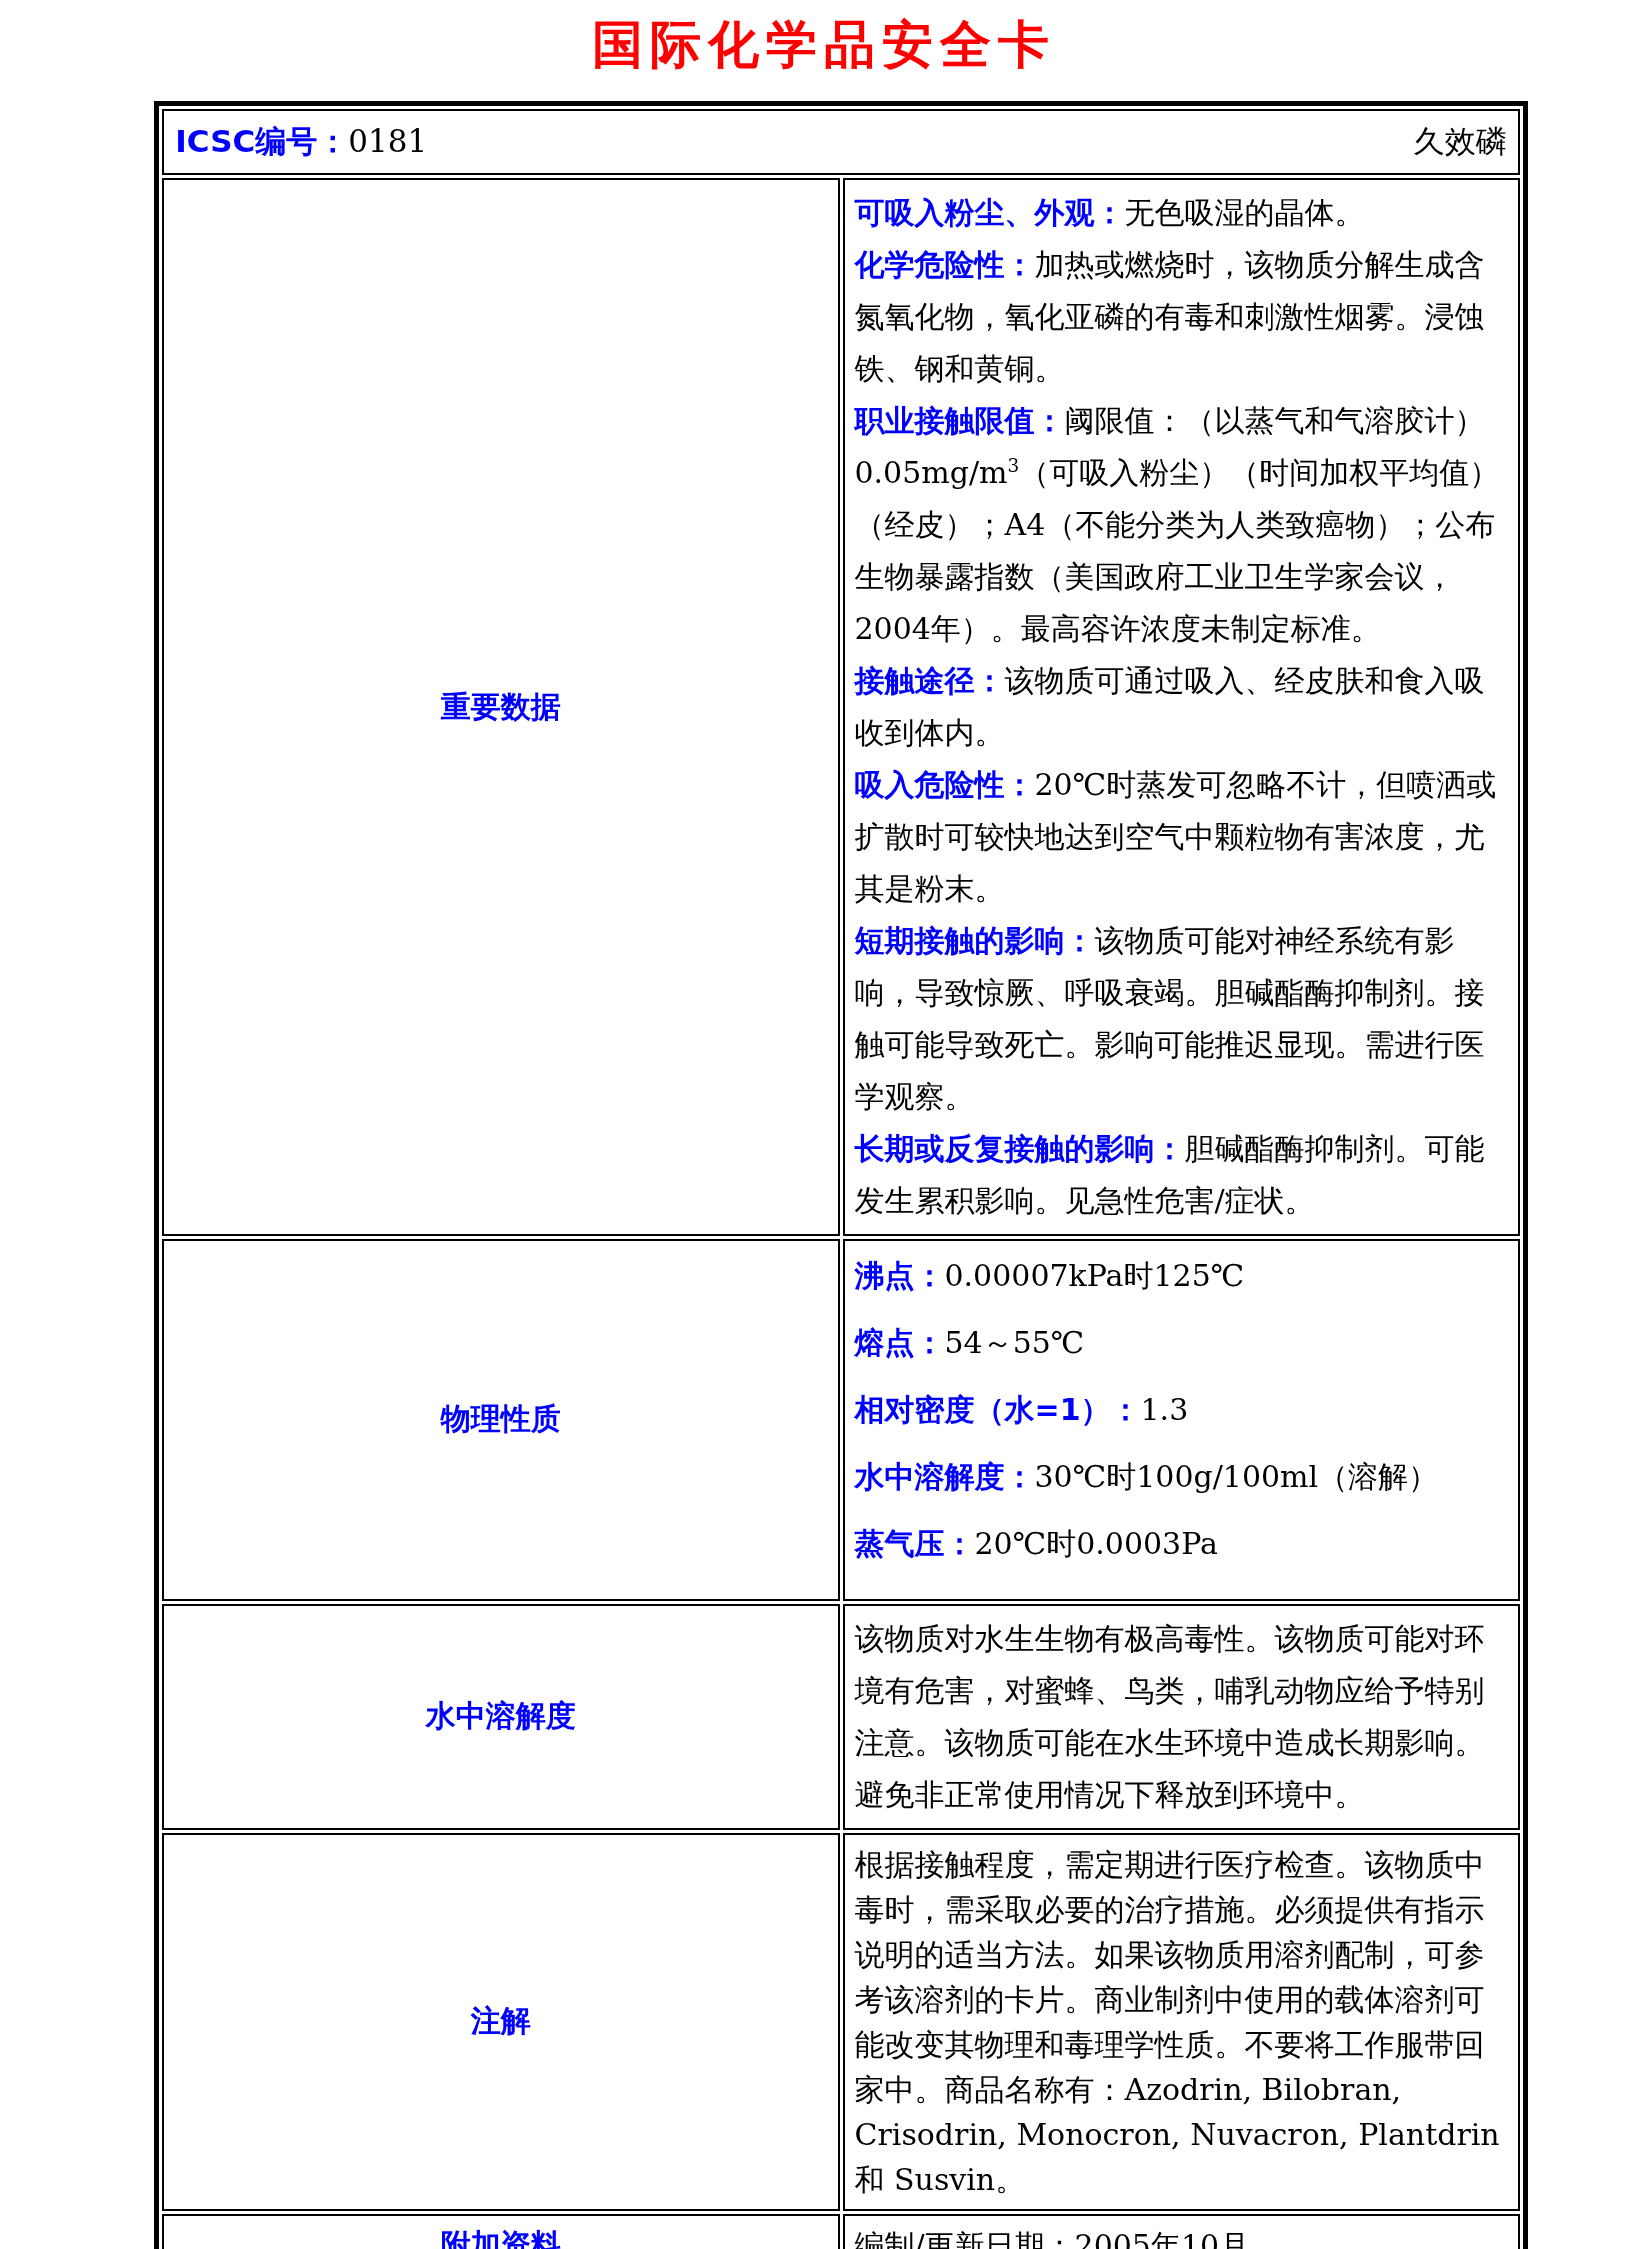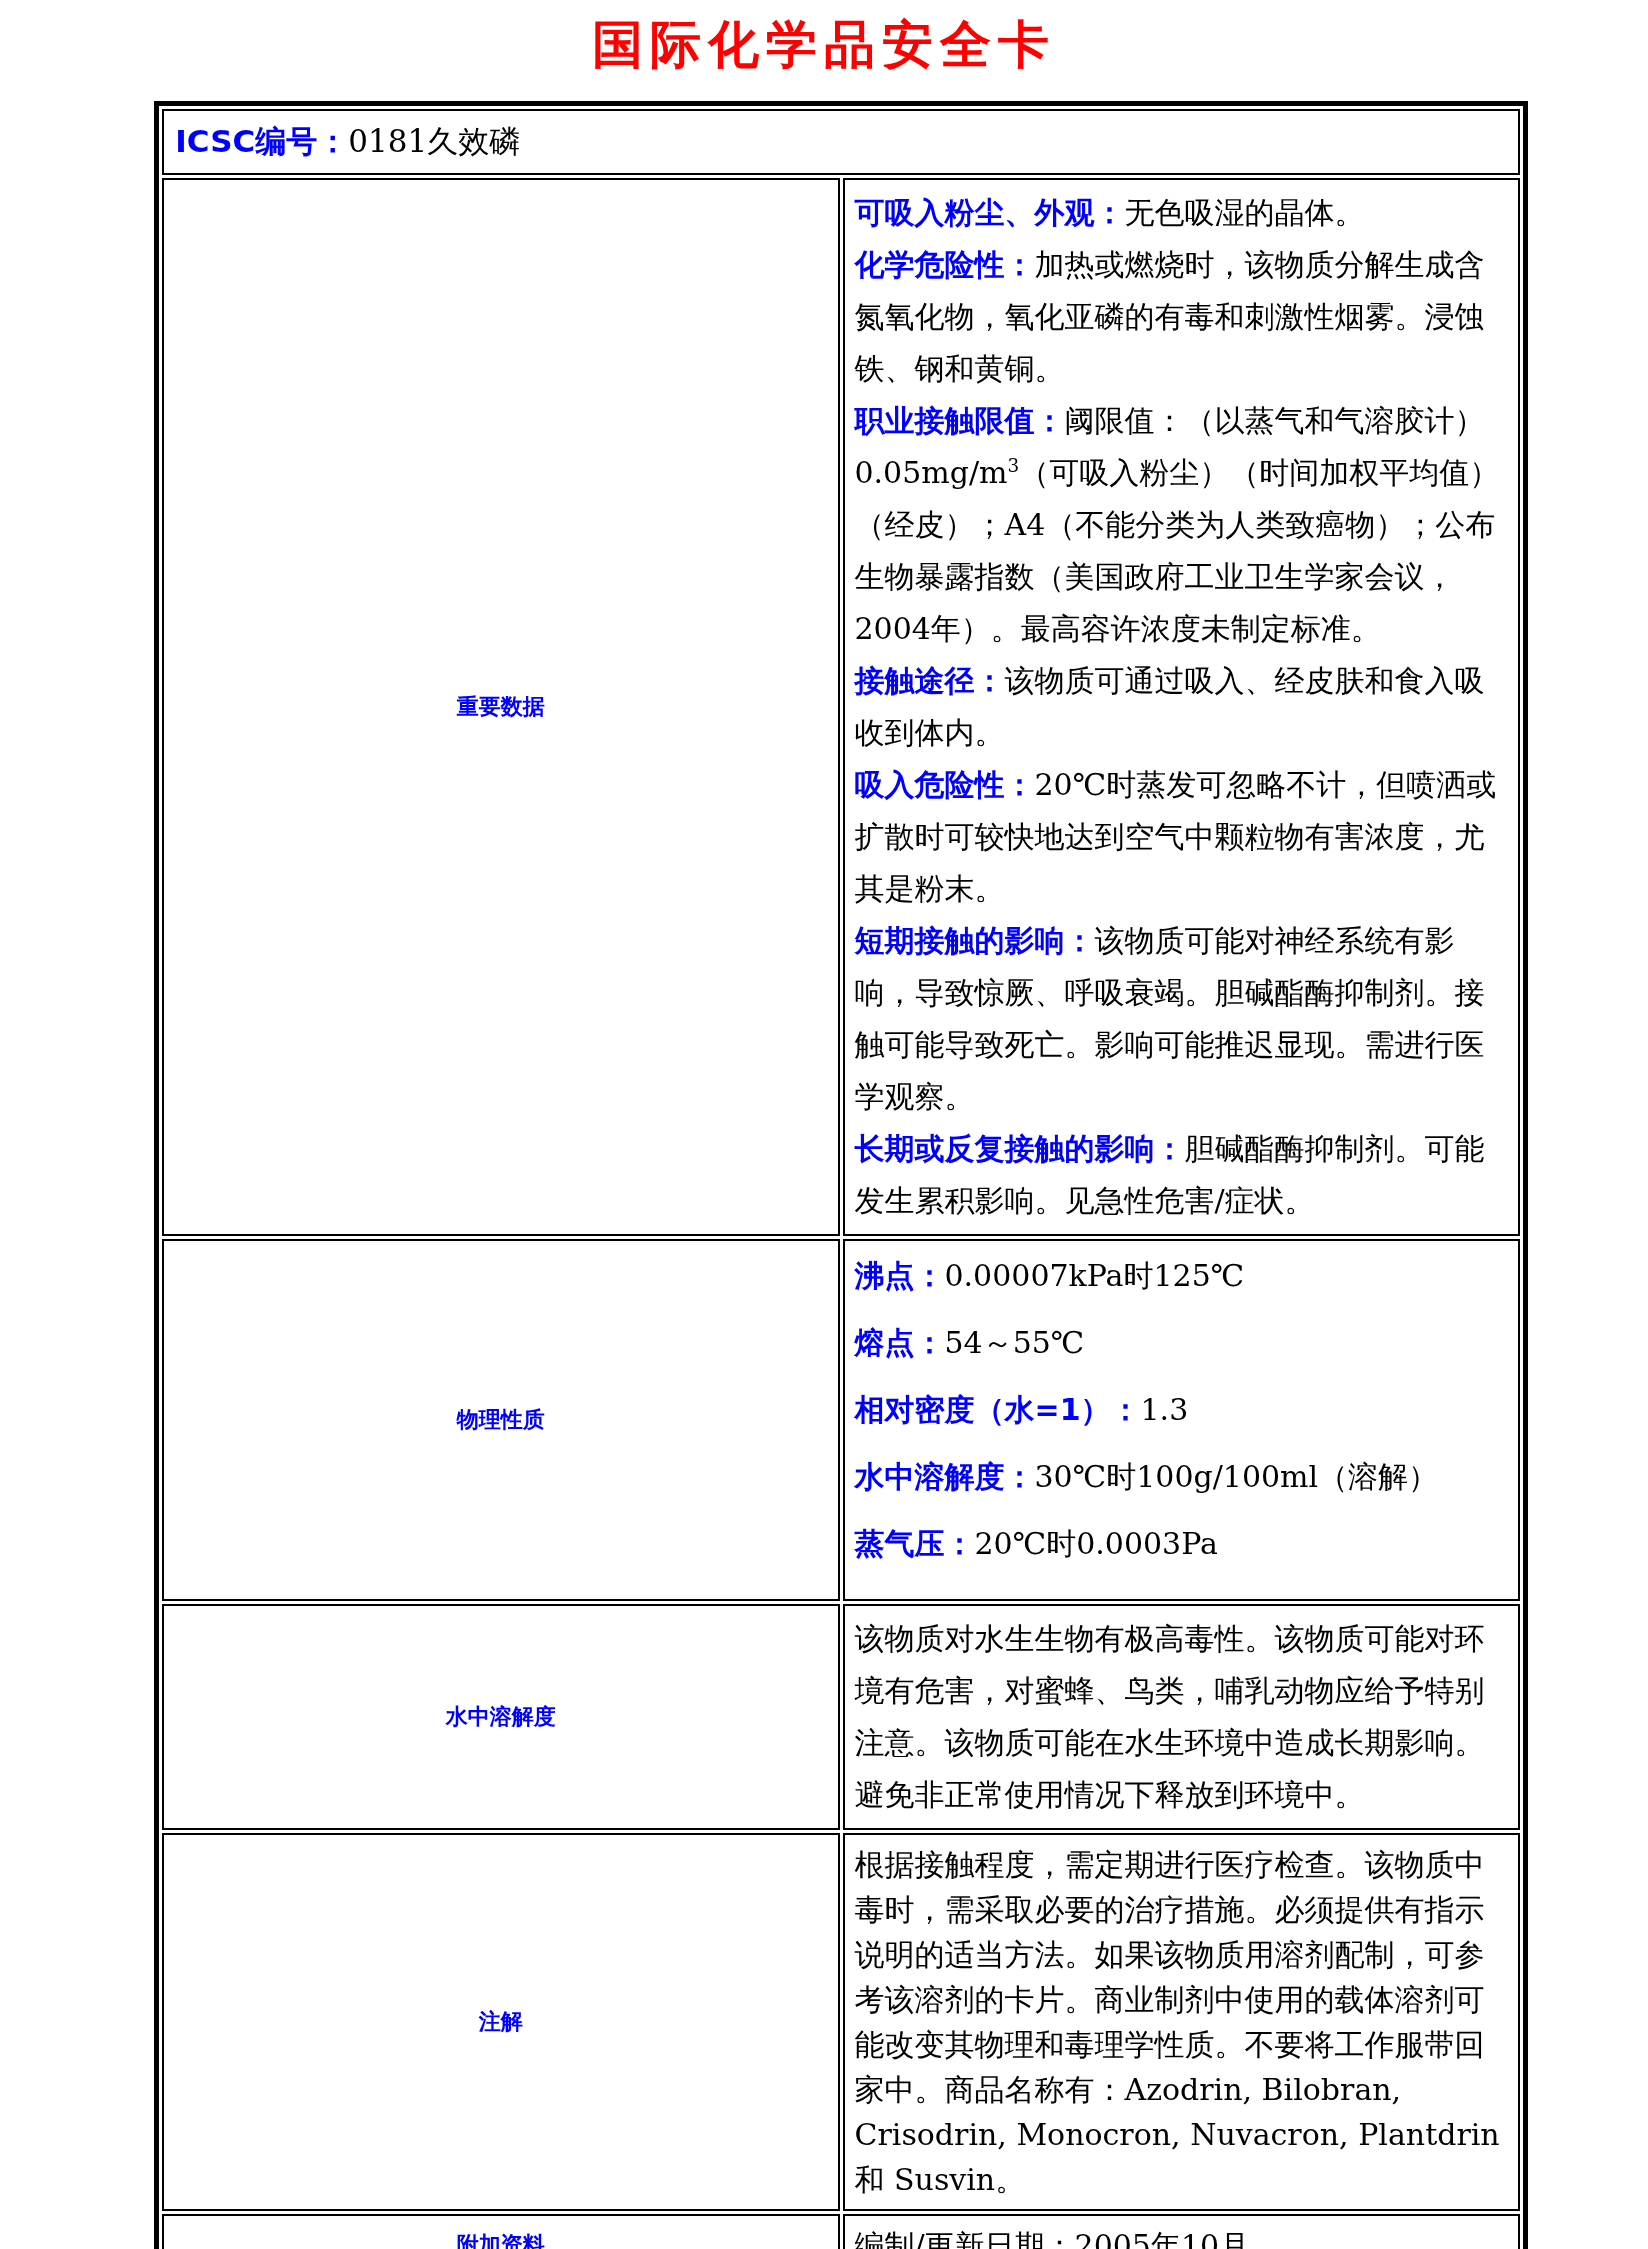--- a/index.html
+++ b/index.html
@@ -22,30 +22,30 @@
   }
   .card{
     margin:24px 0 0 154px;width:1374px;
     border:5px solid #000;background:#fff;box-sizing:border-box;
   }
   table.grid{border-collapse:separate;border-spacing:3.5px;width:100%;table-layout:fixed;}
   td{border:2.1px solid #000;vertical-align:top;background:#fff;}
   td.side{
     width:170px;text-align:center;vertical-align:middle;
     font-family:"DejaVu Sans","Liberation Sans",sans-serif;font-weight:bold;
-    font-size:22px;color:var(--label-blue,#00f);padding:0 12px;
+    font-size:30px;color:var(--label-blue,#00f);padding:0 12px;
   }
   td.content{padding:7px 10px;font-size:30px;line-height:52px;}
   .lbl{
     color:var(--label-blue,#00f);
     font-family:"DejaVu Sans","Liberation Sans",sans-serif;font-weight:bold;
   }
   
   td.hdr{padding:10px 11.3px;}
-  .hdr-flex{display:flex;align-items:baseline;font-size:31px;}
+  .hdr-flex{display:flex;justify-content:space-between;align-items:baseline;font-size:31px;}
   .hdr-left .lbl{font-size:31px;}
   
   .phys-item{line-height:37px;margin:8.5px 0 30px 0;}
   .phys-min{min-height:311px;}
   .env-min{min-height:178px;}
   td.notes-content{line-height:45px;}
   sup{font-size:18.4px;line-height:0;}
   
   td.addl{padding:7px 10px;font-size:30px;line-height:45px;}
 </style>

